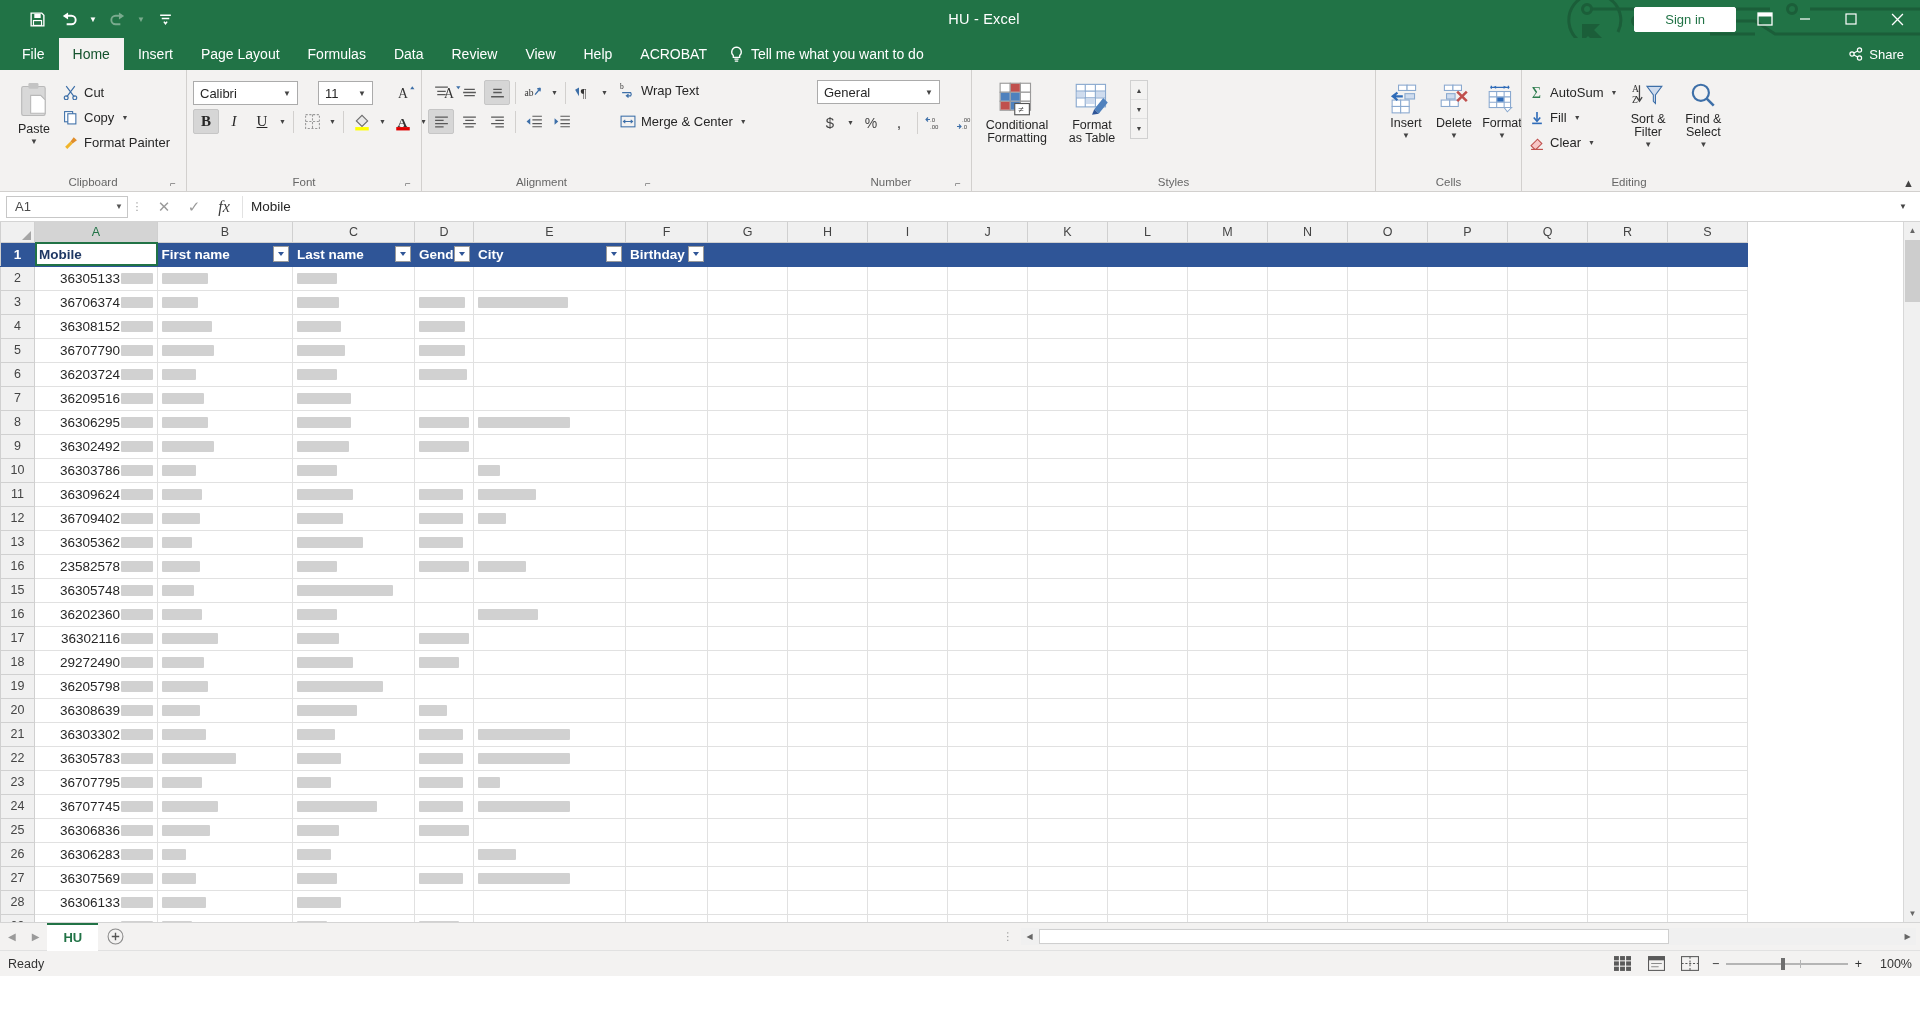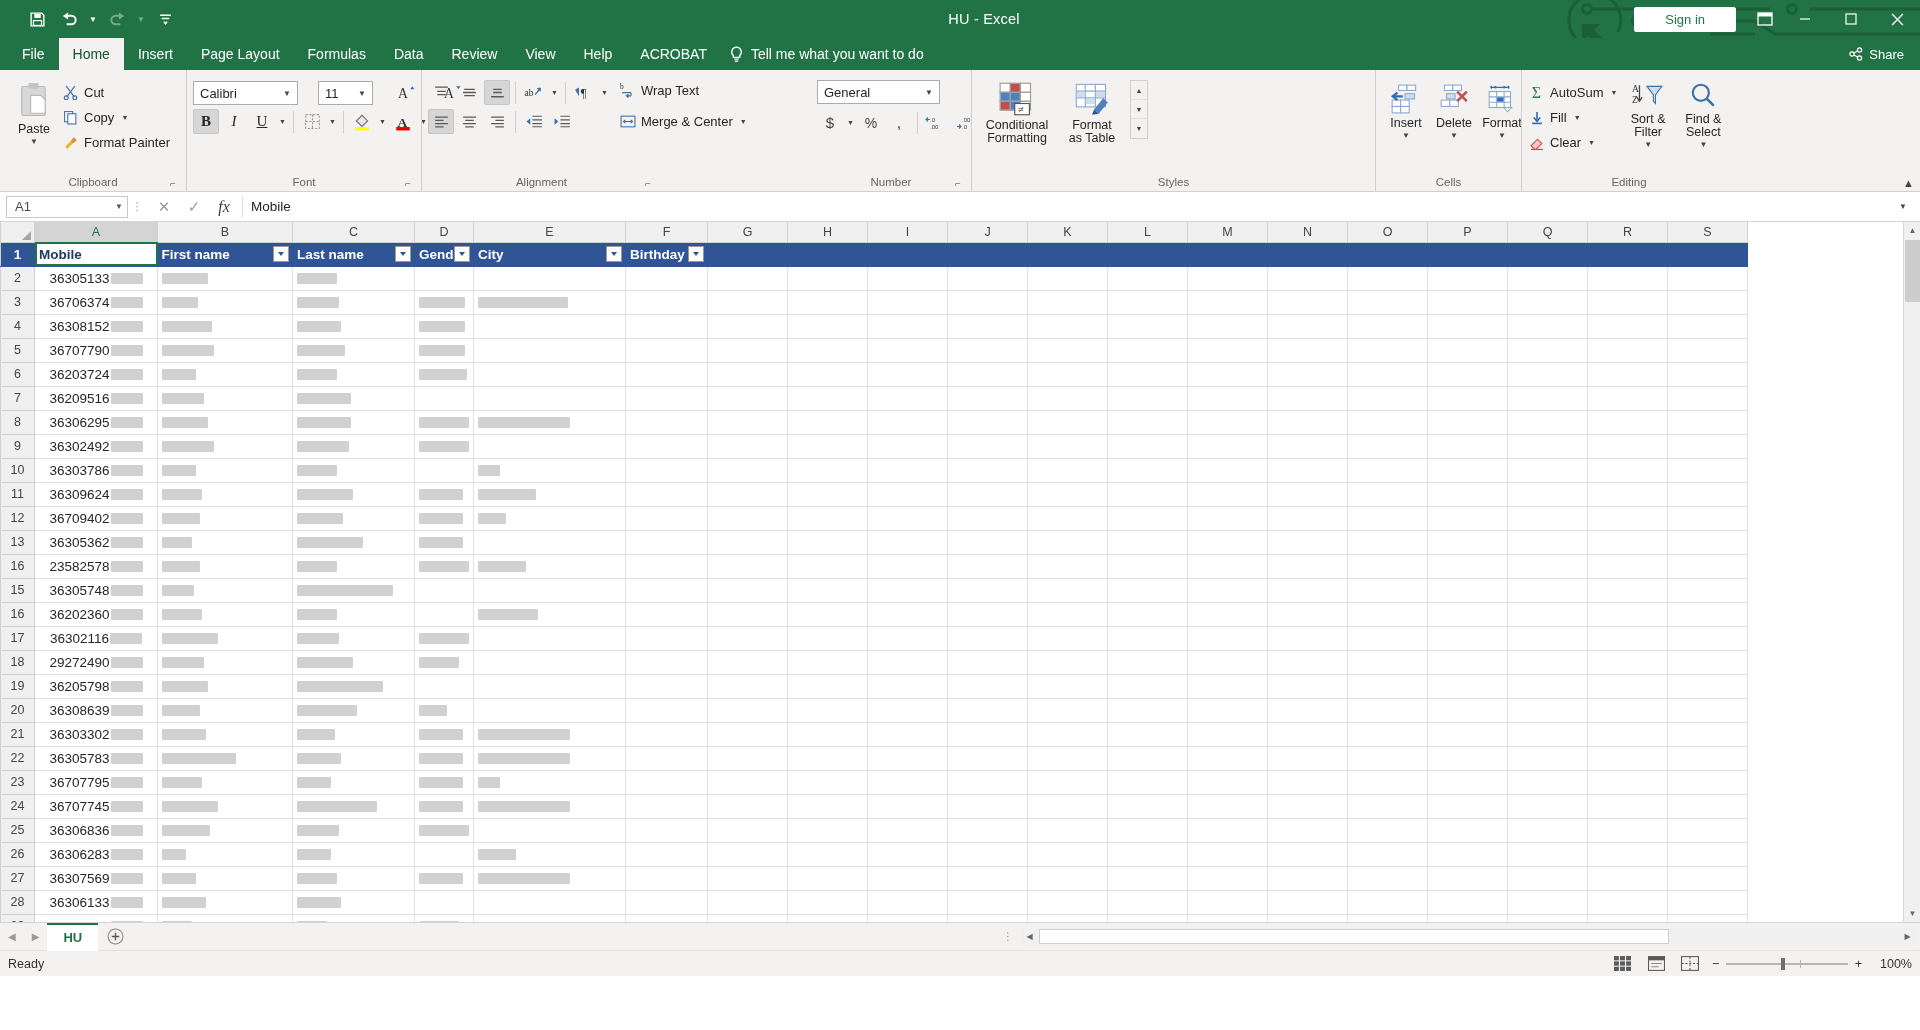--- a/index.html
+++ b/index.html
@@ -146,21 +146,21 @@
   }
   .rowhead {
     width: 34px; height: 24px; background: #f0f0f0; border: 1px solid #d0d0d0;
     font-size: 12.5px; color: #444; text-align: center; font-weight: normal;
   }
   td.cell {
     height: 24px; border-right: 1px solid #e1e1e1; border-bottom: 1px solid #e1e1e1;
     font-size: 13.5px; padding: 0 4px; white-space: nowrap; overflow:hidden;
     vertical-align: middle;
   }
-  td.cell.num { text-align: center; }
+  td.cell.num { text-align: right; }
   .colA-head { background: #d4d4d4 !important; color:#217346 !important; }
 
   
   tr.tblhdr td {
     background: #2f5597; color: #fff; font-weight: bold; font-size: 13.5px;
     border-right: 1px solid #2f5597; border-bottom: 1px solid #2f5597;
     padding: 0 4px; position: relative;
   }
   .filt {
     position: absolute; right: 3px; top: 50%; transform: translateY(-50%);

